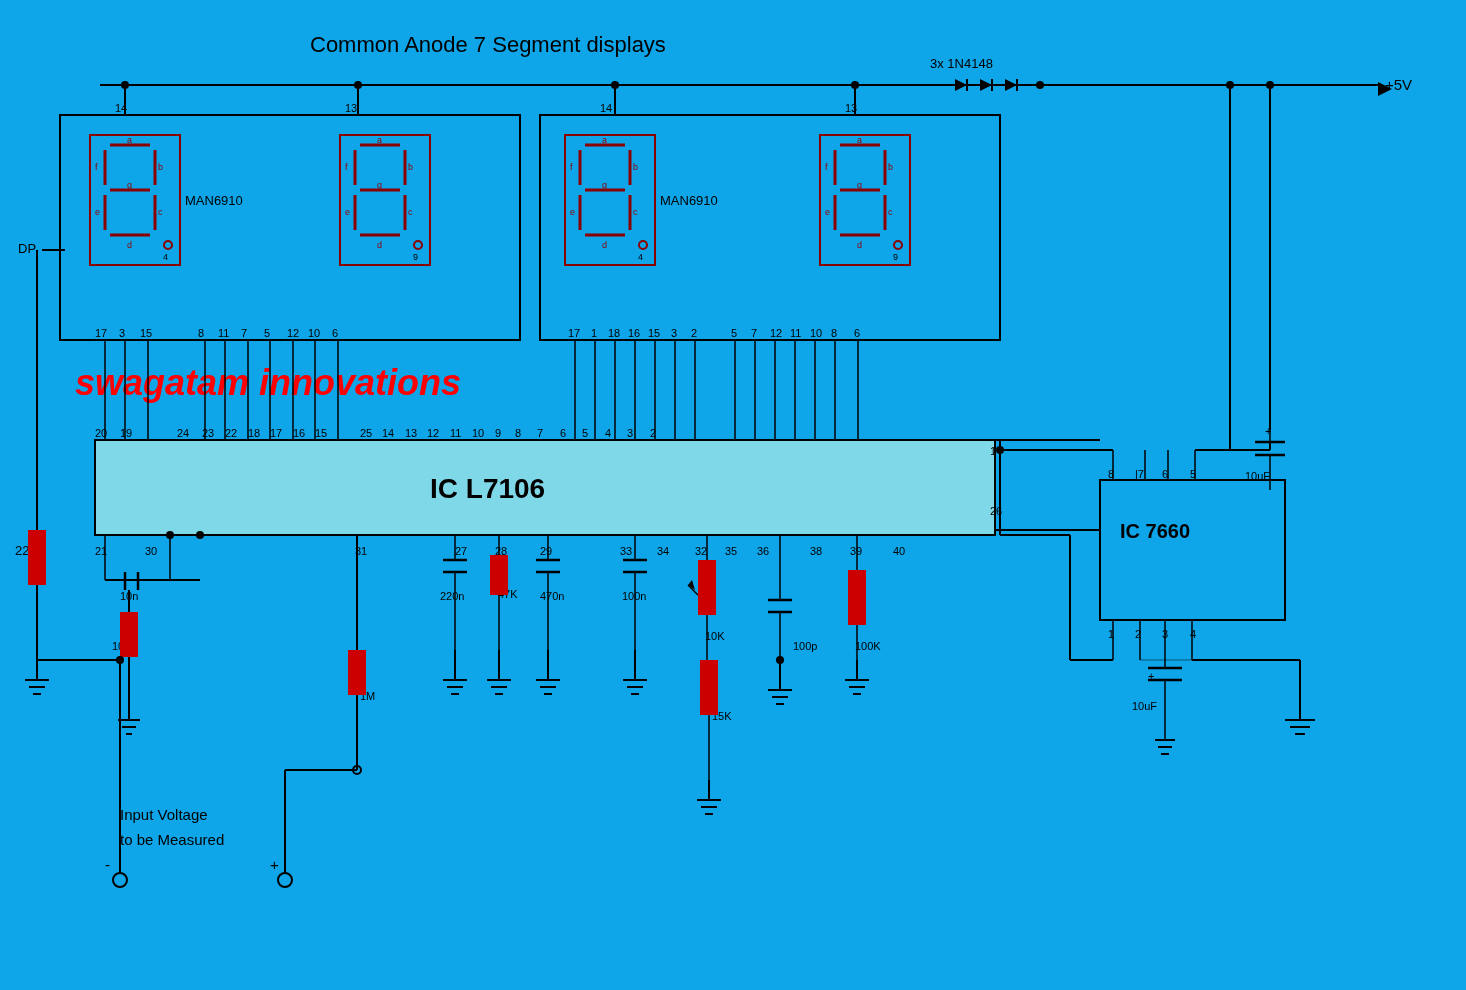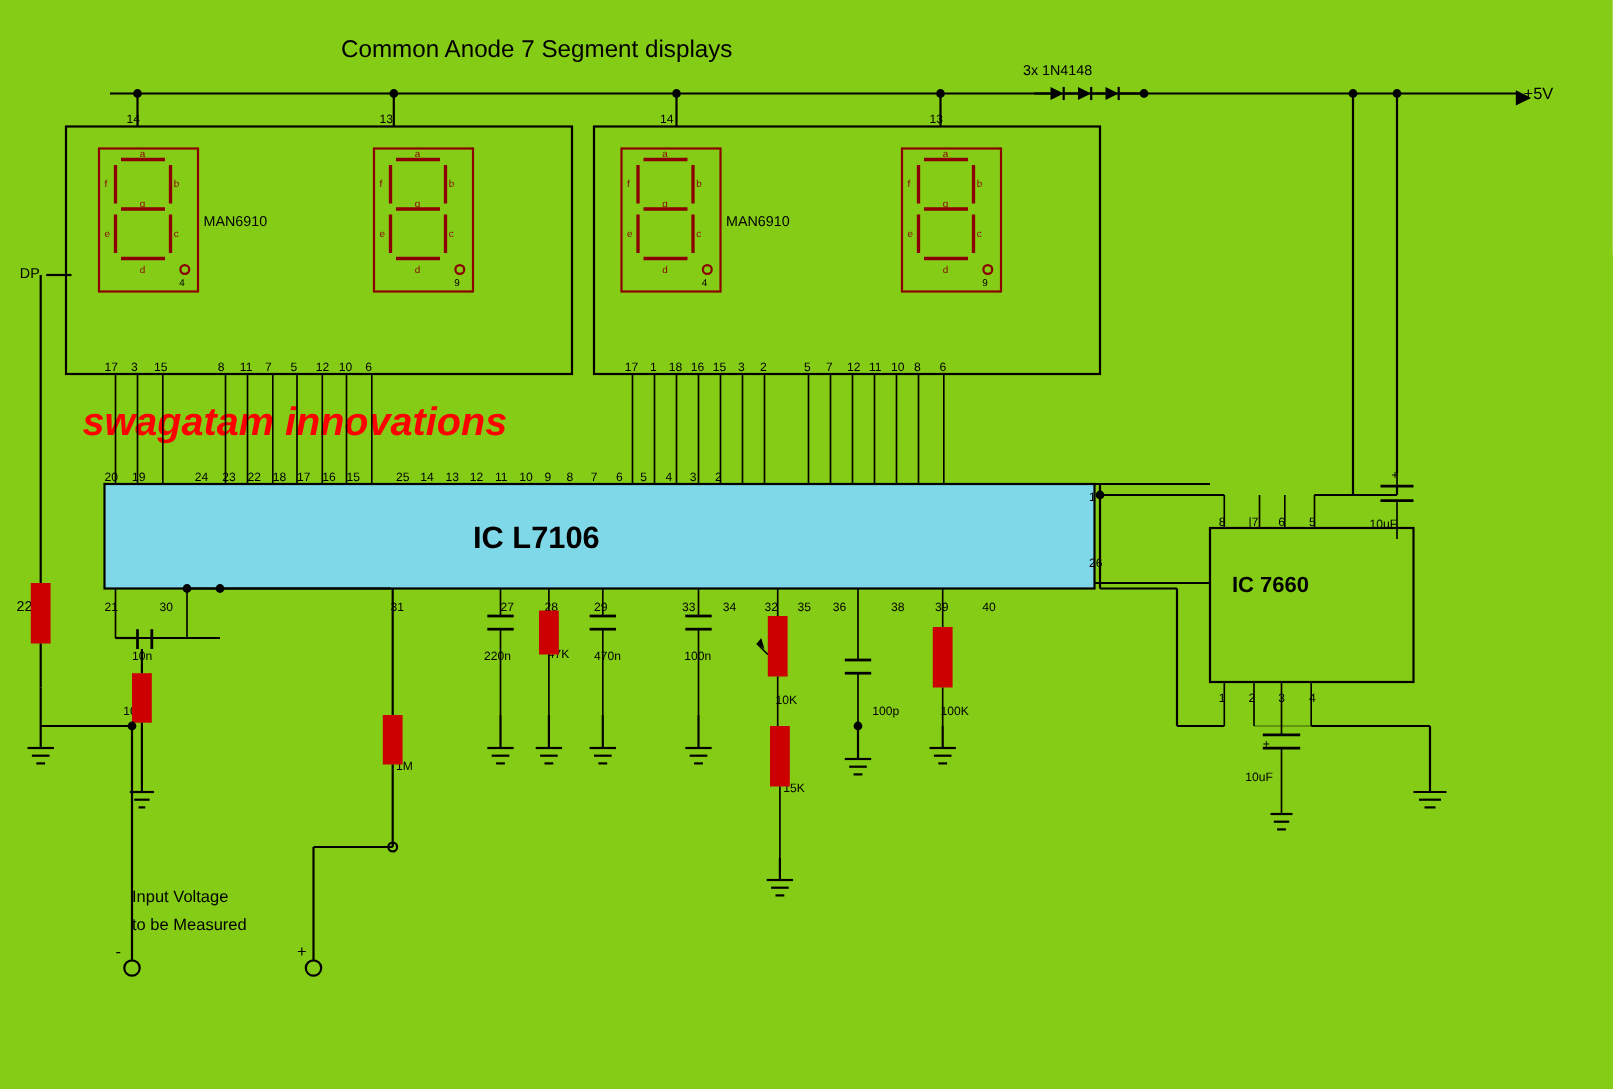--- a/index.html
+++ b/index.html
@@ -8,21 +8,21 @@
       font-family: Arial, sans-serif;
       width: 1466px;
       height: 990px;
       overflow: hidden;
       position: relative;
     }
     #circuit-container {
       position: relative;
       width: 1466px;
       height: 990px;
-      background: #84cc16;
+      background: #0ea5e9;
     }
     svg {
       position: absolute;
       top: 0; left: 0;
       width: 1466px;
       height: 990px;
     }
     .label {
       font-family: Arial, sans-serif;
       font-size: 13px;

